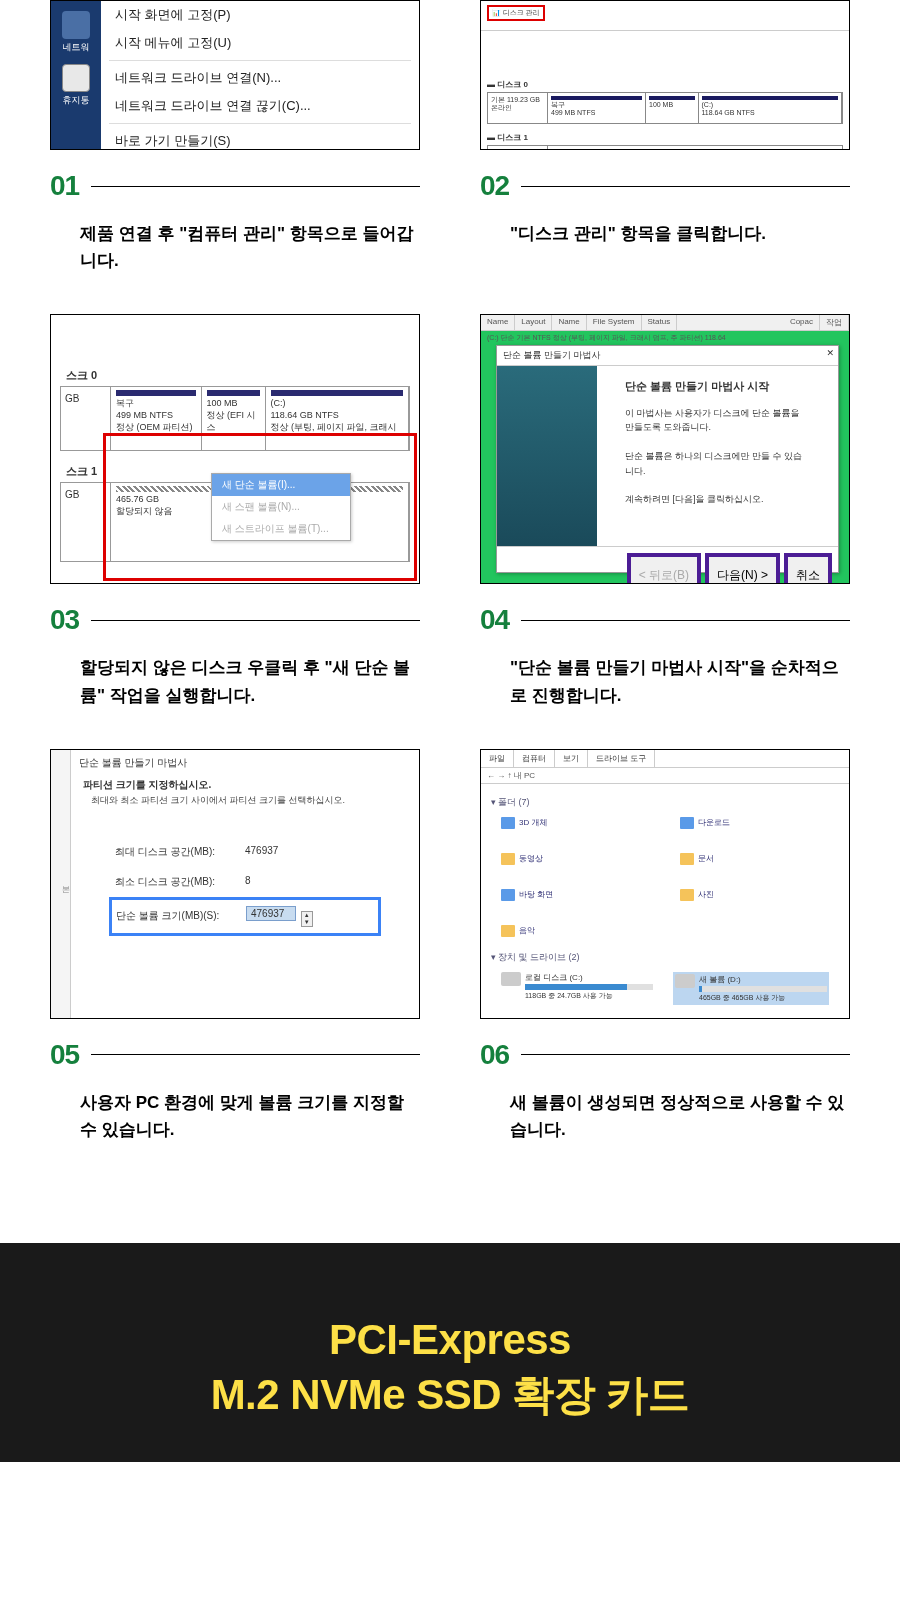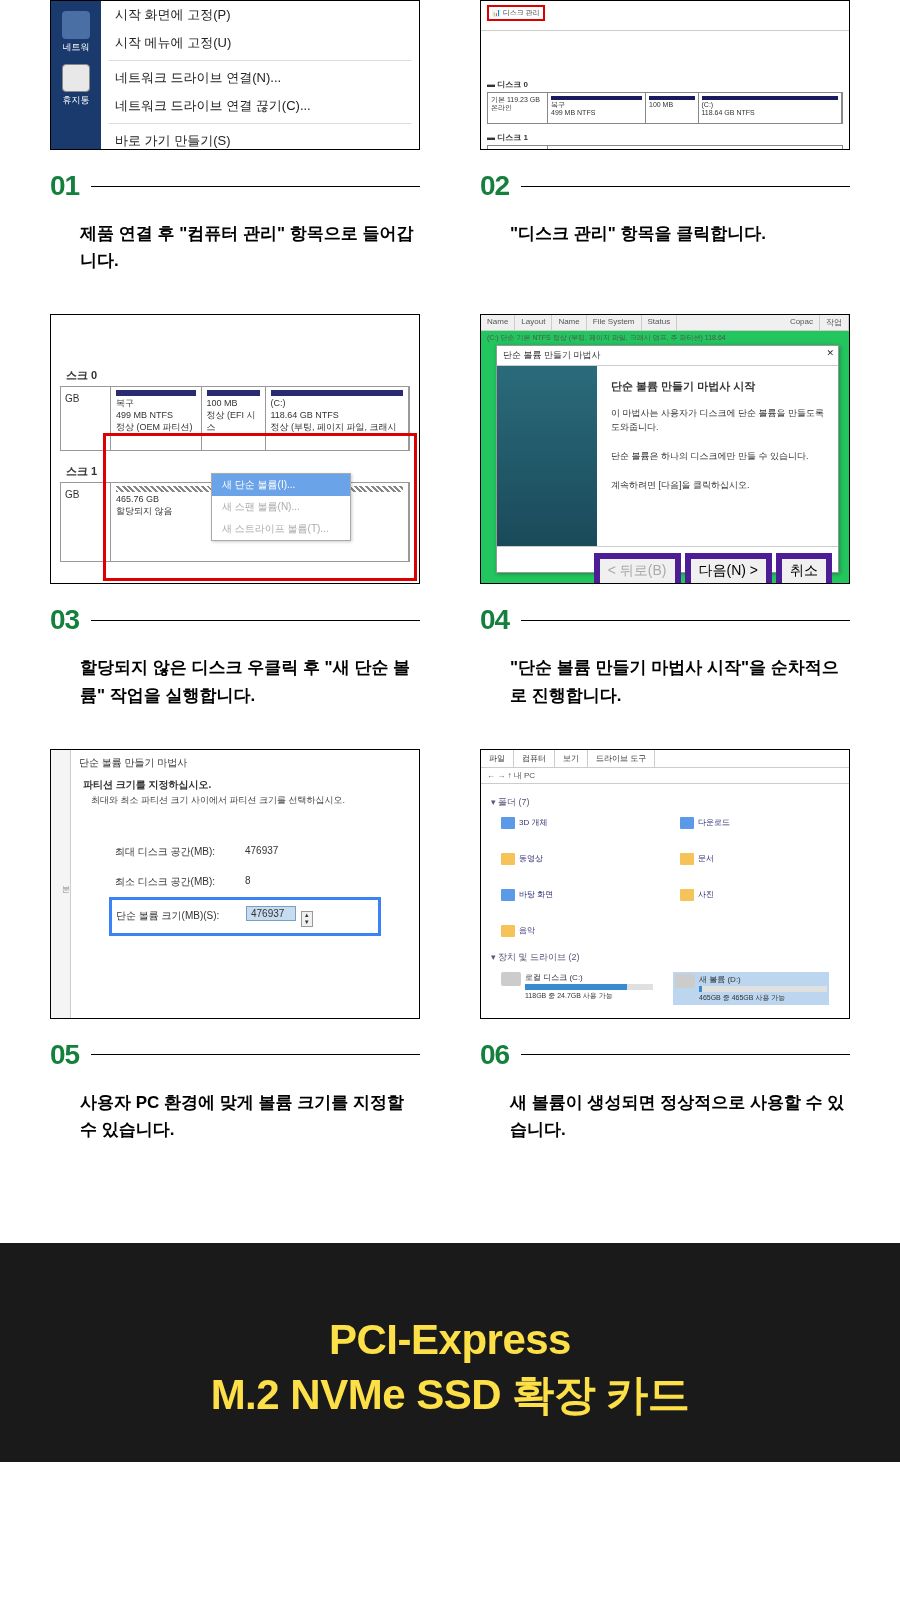--- a/index.html
+++ b/index.html
@@ -51,24 +51,24 @@
 
   
   .ss4 { background: #22c55e; font-size: 9px; color: #333; }
   .ss4 .table-head { height: 16px; background: #f0f0f0; border-bottom: 1px solid #ccc; display: flex; font-size: 8px; color: #555; }
   .ss4 .table-head span { padding: 2px 6px; border-right: 1px solid #ccc; }
   .ss4 .wizard { position: absolute; left: 15px; top: 30px; right: 10px; bottom: 10px; border: 1px solid #999; background: #fff; box-shadow: 1px 1px 4px rgba(0,0,0,0.3); }
   .ss4 .wizard-title { font-size: 9px; padding: 3px 6px; border-bottom: 1px solid #ccc; position: relative; }
   .ss4 .wizard-title .x { position: absolute; right: 4px; top: 2px; font-size: 9px; }
   .ss4 .wizard-body { display: flex; height: 180px; }
   .ss4 .wizard-side { width: 100px; background: linear-gradient(#2a6b7b, #1a4a5a); }
-  .ss4 .wizard-content { flex: 1; padding: 12px 14px; font-size: 9px; color: #333; line-height: 1.6; }
+  .ss4 .wizard-content { flex: 1; padding: 12px 28px; font-size: 9px; color: #333; line-height: 1.6; }
   .ss4 .wizard-content h4 { font-size: 11px; margin-bottom: 10px; }
   .ss4 .wizard-buttons { display: flex; justify-content: flex-end; gap: 4px; padding: 6px; border-top: 1px solid #ccc; }
-  .ss4 .wizard-buttons button { font-size: 14px; padding: 3px 8px; background: #f0f0f0; border: 6px solid #4c1d95; }
+  .ss4 .wizard-buttons button { font-size: 12px; padding: 10px 8px; background: #f0f0f0; border: 4px solid #4c1d95; }
   .ss4 .wizard-buttons button.dis { color: #aaa; }
 
   
   .ss5 { background: #fff; font-size: 10px; color: #333; }
   .ss5 .leftbar { position: absolute; left: 0; top: 0; bottom: 0; width: 20px; background: #f5f5f5; border-right: 1px solid #ccc; writing-mode: vertical-rl; font-size: 8px; text-align: center; color: #888; }
   .ss5 .inner { position: absolute; left: 24px; top: 4px; right: 4px; }
   .ss5 .wtitle { font-size: 10px; padding: 2px 4px; }
   .ss5 .wsub { font-size: 10px; font-weight: 700; padding: 6px 8px 0; }
   .ss5 .wsubdesc { font-size: 9px; padding: 2px 16px 10px; color: #444; }
   .ss5 .form { padding: 20px 40px; }

